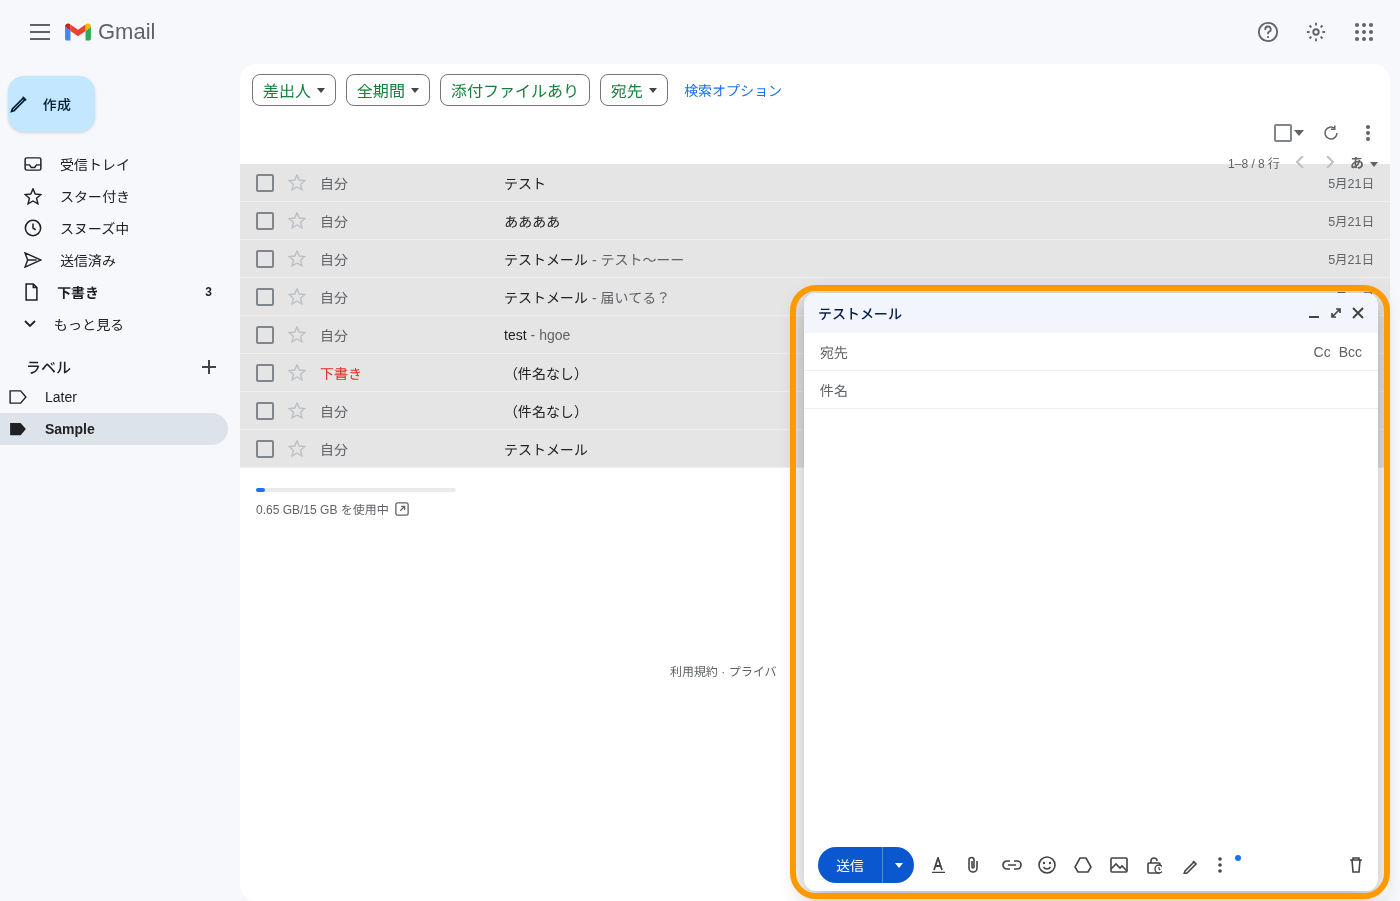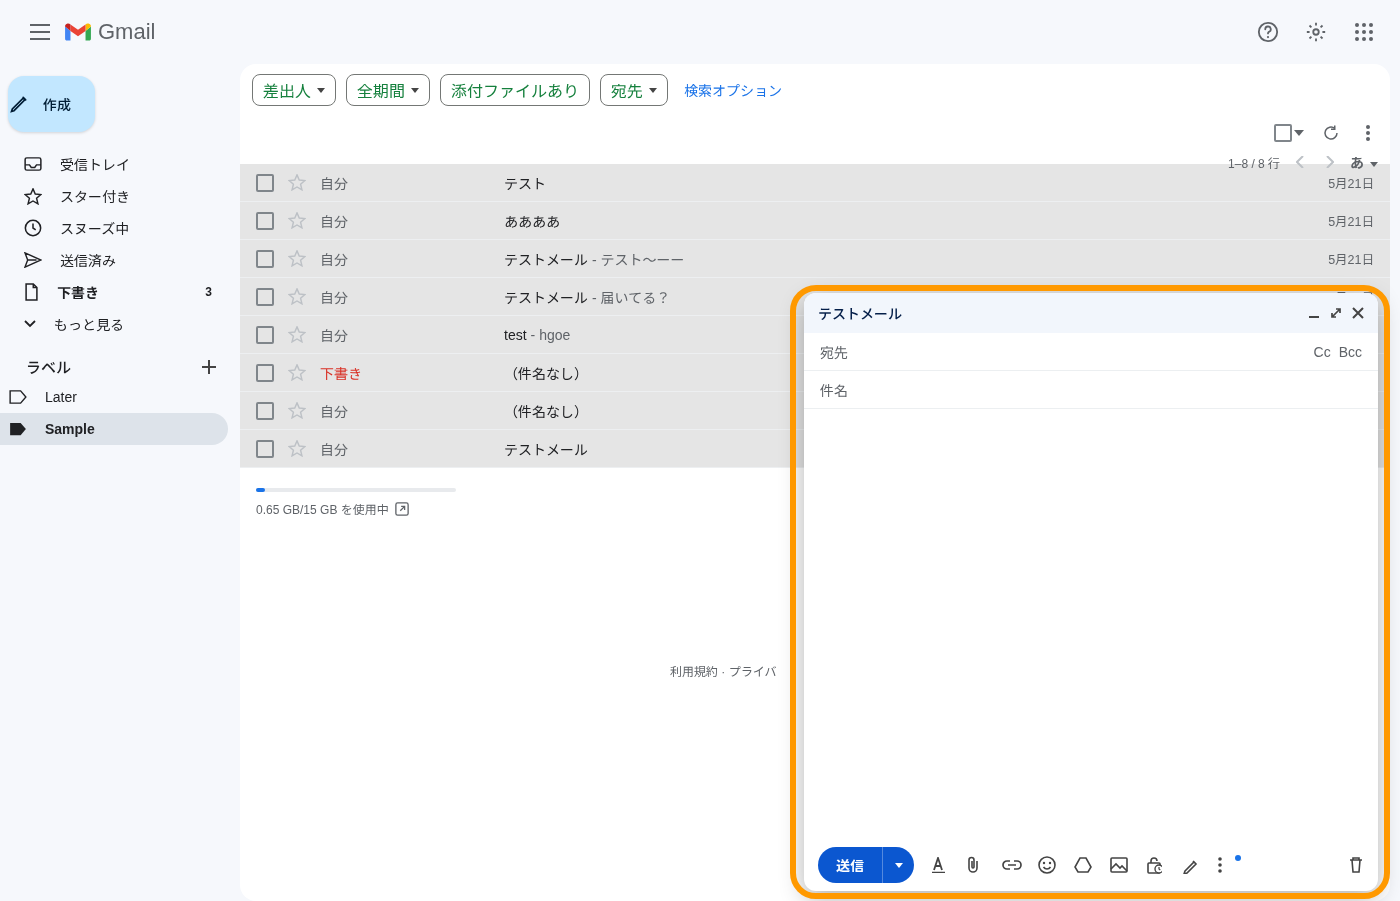--- a/index.html
+++ b/index.html
@@ -141,21 +141,21 @@
   }
   .cc-bcc{ margin-left:auto; display:flex; gap:8px; color:#5f6368; cursor:pointer;}
   .compose-body{ flex:1; }
   .compose-toolbar{
     height:52px; display:flex; align-items:center; padding:0 14px; gap:16px;
   }
   .send-btn{
     height:36px; background:#0b57d0; color:#fff; border-radius:18px;
     display:flex; align-items:center; overflow:hidden; cursor:pointer;
   }
-  .send-main{ padding:0 18px; font-size:14px; font-weight:700; }
+  .send-main{ padding:0 18px; font-size:14px; font-weight:400; }
   .send-split{ width:32px; height:100%; display:flex; align-items:center; justify-content:center; border-left:1px solid rgba(255,255,255,0.3);}
   .tb-icon{ color:#444; cursor:pointer; width:20px; text-align:center; position:relative;}
   .trash{ margin-left:auto; color:#444; cursor:pointer;}
   .blue-dot{ width:6px;height:6px;background:#1a73e8;border-radius:50%; position:absolute; top:-2px; right:-3px;}
   
   .highlight{
     position:absolute;
     right:10px;
     bottom:2px;
     width:600px;

